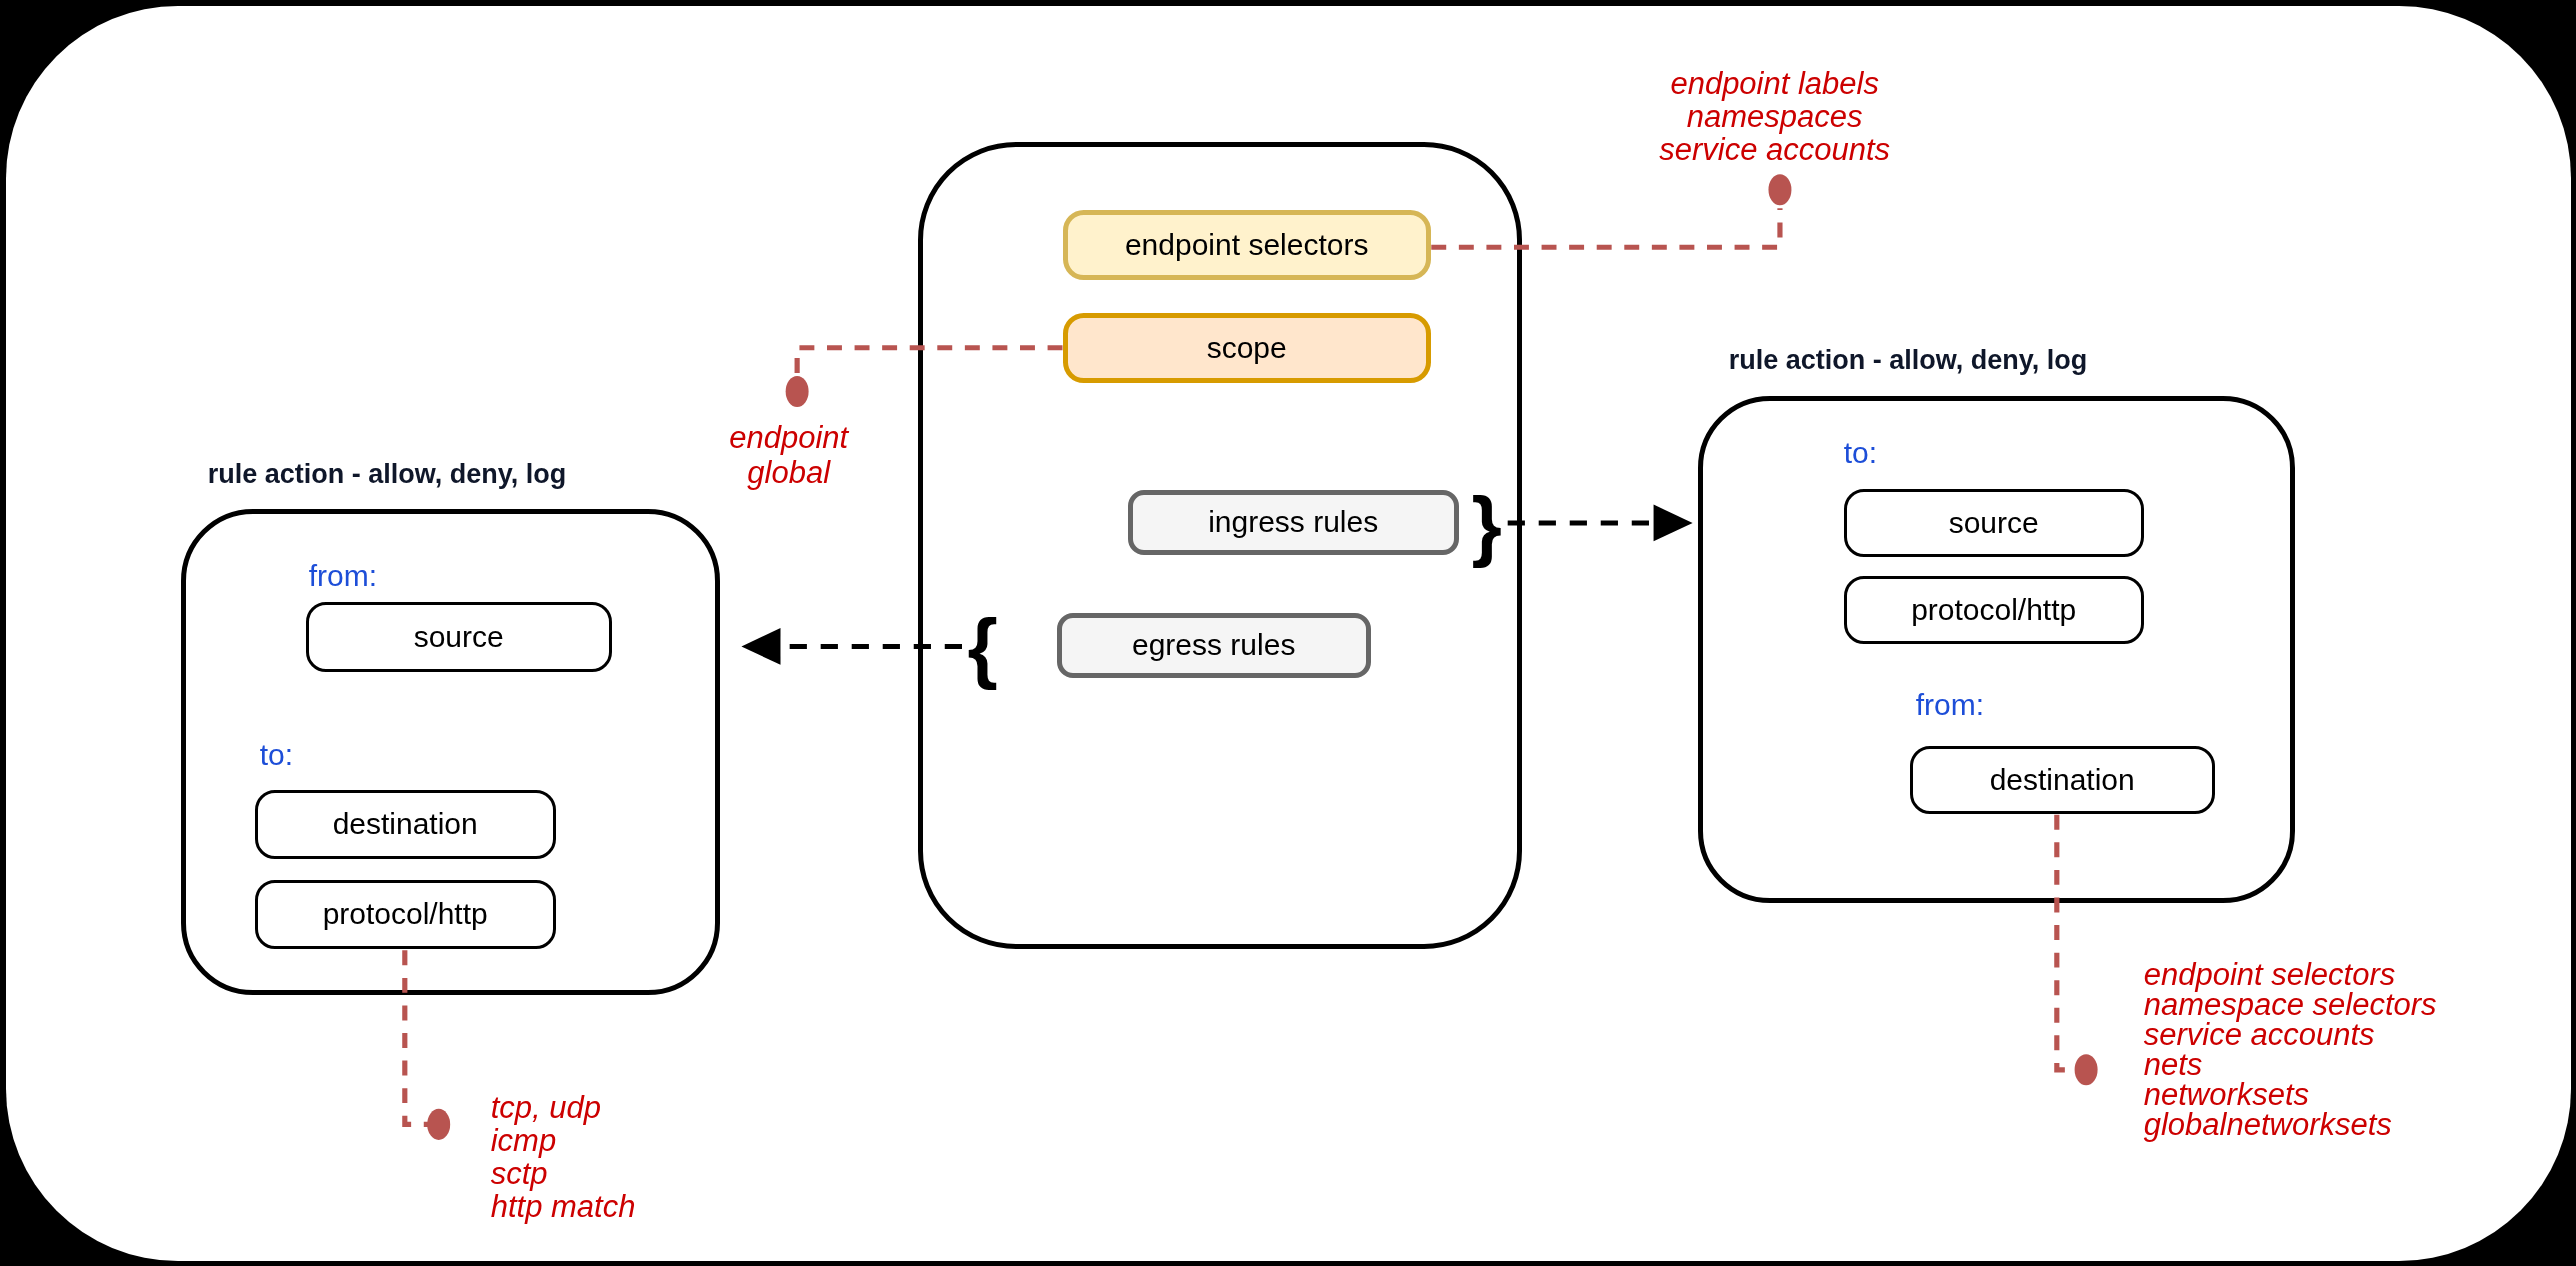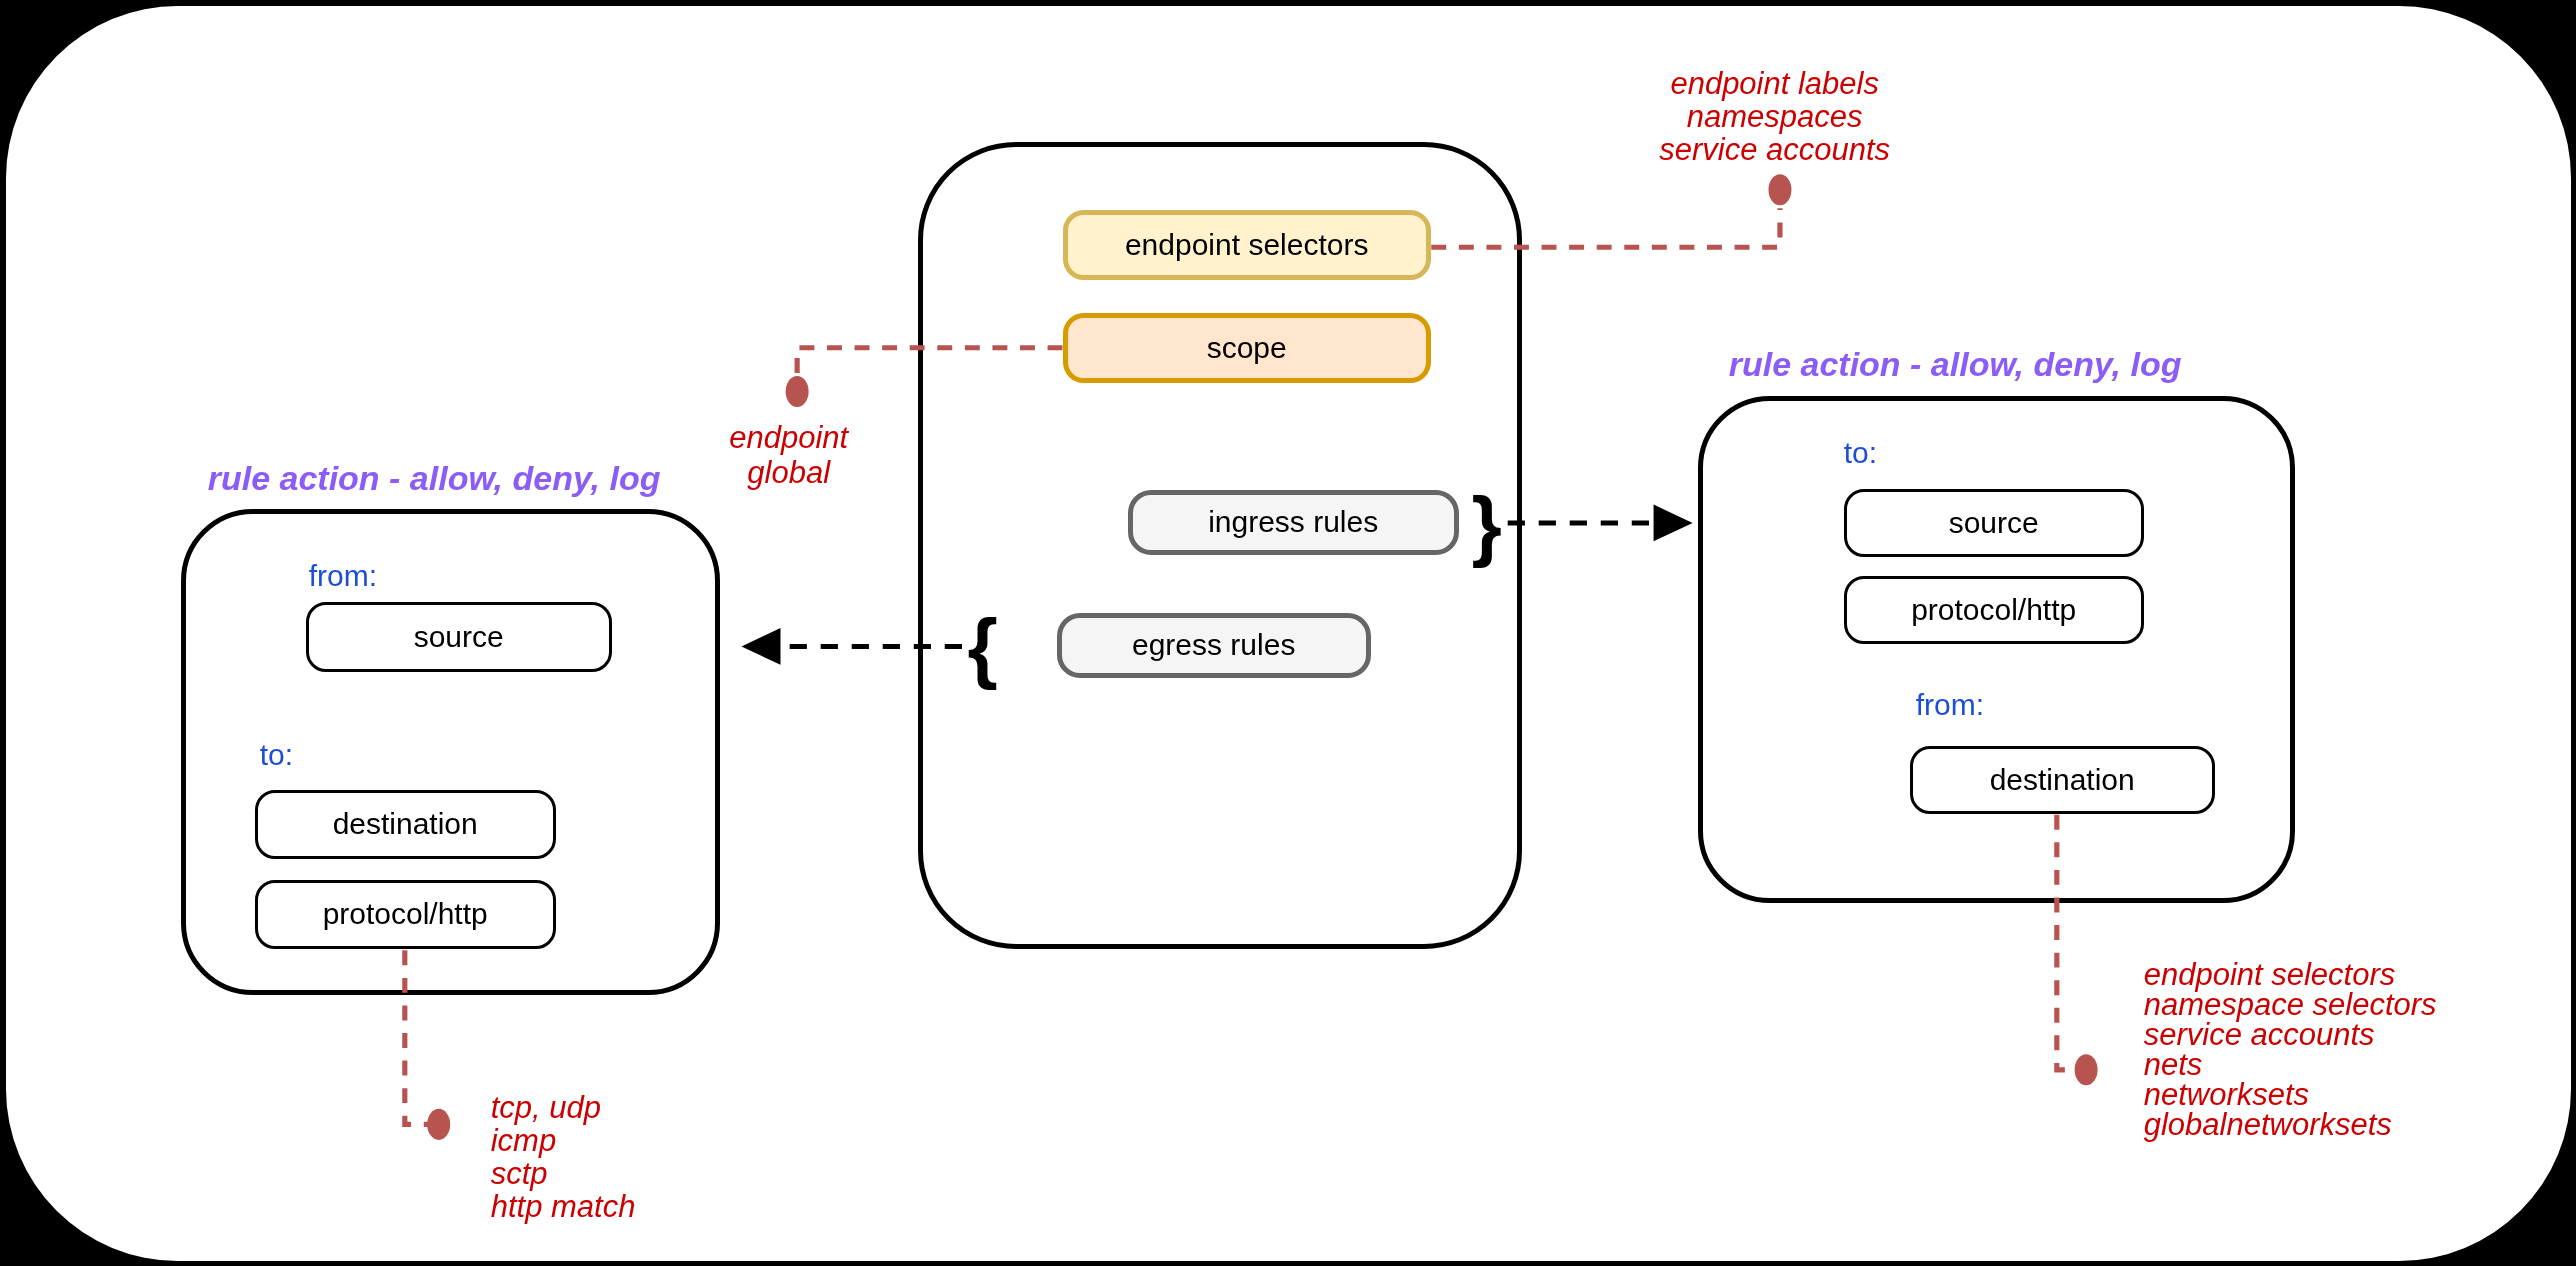--- a/index.html
+++ b/index.html
@@ -35,21 +35,21 @@
     box-sizing: border-box;
     display: flex;
     align-items: center;
     justify-content: center;
     font-size: 30px;
     color: #000;
     white-space: nowrap;
   }
   .node-yellow { background: #FFF2CC; border: 5.7px solid #D6B656; border-radius: 20.7px; }
   .node-orange { background: #FFE6CC; border: 5.7px solid #D79B00; border-radius: 20.7px; }
-  .node-gray   { background: #F5F5F5; border: 5.7px solid #666666; border-radius: 23px; }
+  .node-gray   { background: #F5F5F5; border: 5.7px solid #666666; border-radius: 16px; }
   .node-white  { background: #FFFFFF; border: 3.4px solid #000000; border-radius: 20px; }
 
   #endpoint-selectors-box { left: 1057px; top: 204px; width: 368px; height: 70px; }
   #scope-box              { left: 1057px; top: 307px; width: 368px; height: 70px; }
   #ingress-rules-box      { left: 1122px; top: 484px; width: 331px; height: 65px; }
   #egress-rules-box       { left: 1013px; top: 607px; width: 314px; height: 65px; margin-left: 38px; }
 
   #left-source-box      { left: 300px; top: 596px; width: 306px; height: 70px; }
   #left-destination-box { left: 249px; top: 784px; width: 301px; height: 69px; }
   #left-protocol-box    { left: 249px; top: 874px; width: 301px; height: 69px; }
@@ -77,24 +77,23 @@
     font-size: 31px;
     white-space: pre-line;
   }
   #note-endpoint-selectors { left: 1591px; top: 61px; width: 356px; text-align: center; line-height: 33px; }
   #note-scope              { left: 668px; top: 414px; width: 230px; text-align: center; line-height: 35px; }
   #note-protocol           { left: 485px;  top: 1069px; text-align: left; line-height: 33px; margin-top: 16px; }
   #note-destination        { left: 2138px; top: 954px; text-align: left; line-height: 30px; }
 
   .rule-title {
     position: absolute;
-    color: #8b5cf6;
+    color: #0f172a;
     font-weight: bold;
-    font-style: italic;
-    font-size: 34px;
+    font-size: 27px;
     white-space: nowrap;
   }
   #egress-rule-title  { left: 202px;  top: 453px; }
   #ingress-rule-title { left: 1723px; top: 339px; }
 
   .brace {
     position: absolute;
     font-size: 78px;
     font-weight: 600;
     color: #000;

